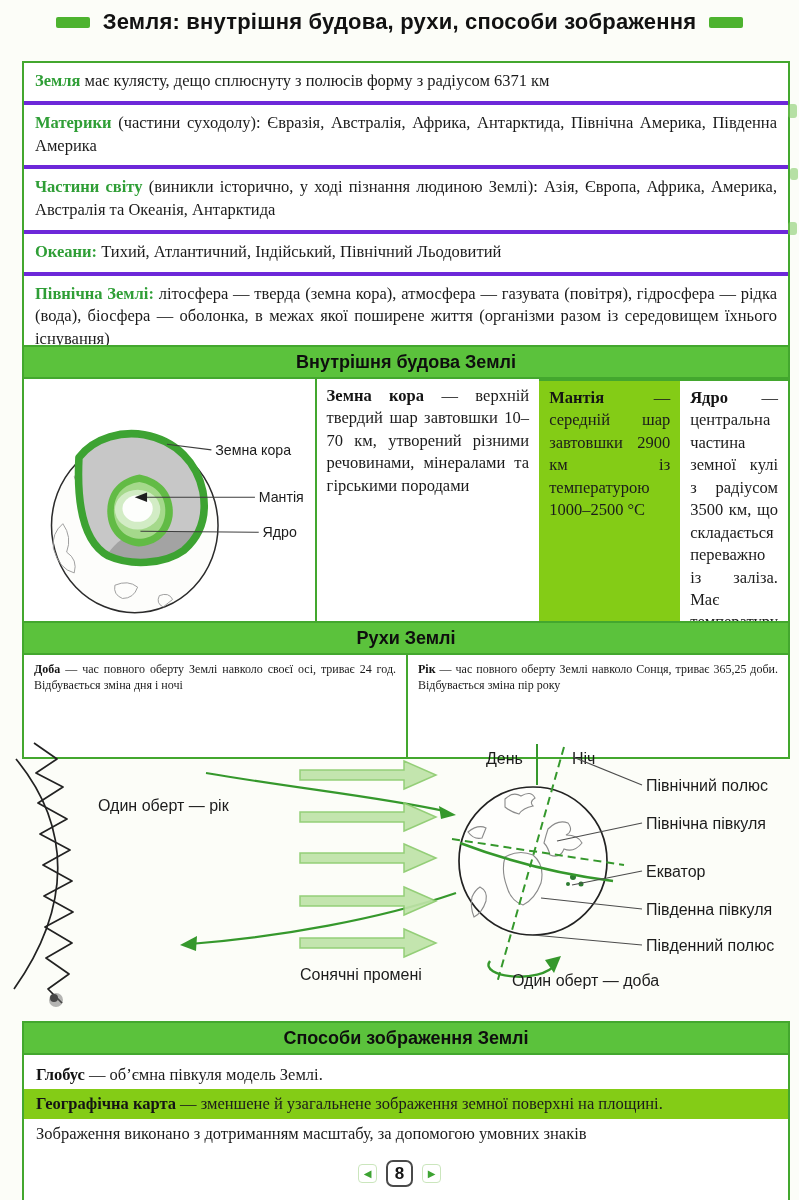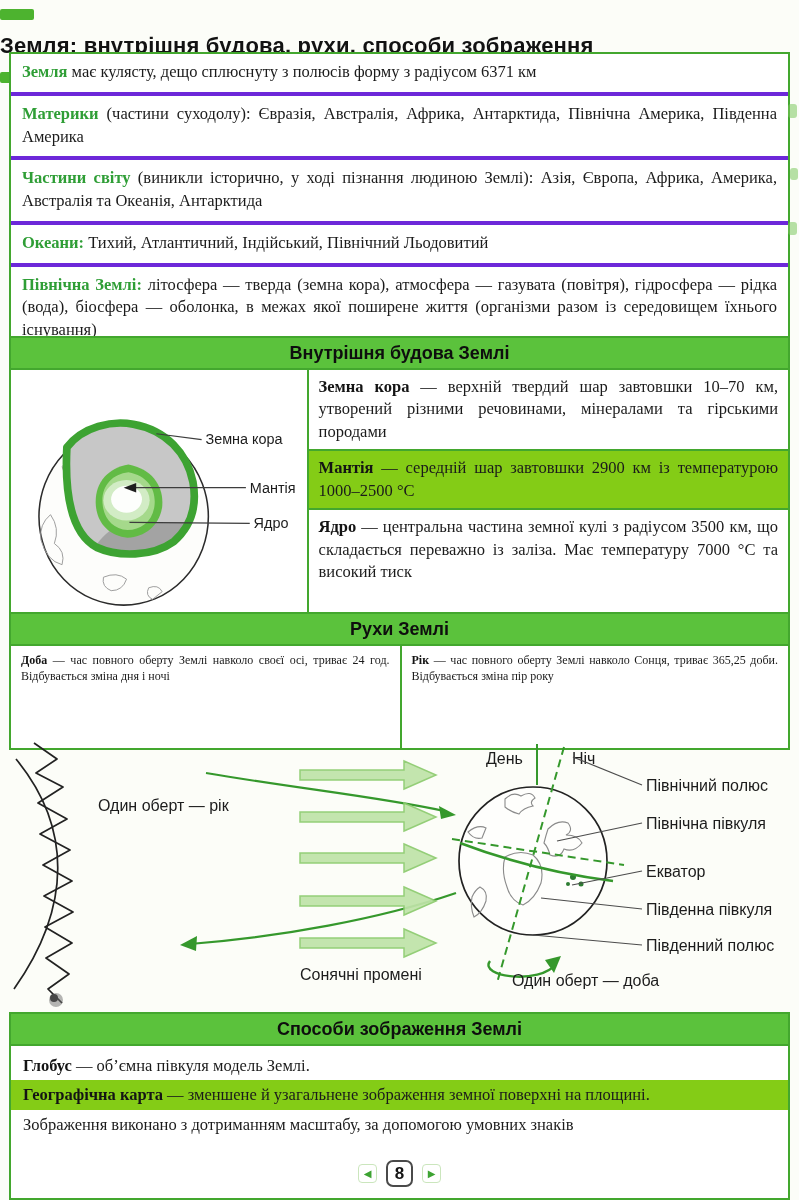--- a/index.html
+++ b/index.html
@@ -8,33 +8,34 @@
     position:relative;
     background:#fcfdf8;
     font-family:"Liberation Serif", serif;
     color:#1b1b1b;
     overflow:hidden;
   }
 
   
   .title-row {
     position:absolute; top:9px; left:0; right:0;
-    display:flex; justify-content:center; align-items:flex-start; gap:13px;flex-direction:column;
+    display:flex; justify-content:center; align-items:center; gap:13px;
   }
   .title-row h1 {
     font-family:"Liberation Sans", sans-serif;
     font-size:22px; font-weight:700; color:#121212; letter-spacing:.2px;
   }
   .dash { width:34px; height:11px; background:#4db32f; border-radius:2px; flex:0 0 auto; }
 
   
   .gbox {
-    position:absolute; left:9px; right:9px;
+    position:absolute; left:22px; right:9px;
     border:2.5px solid #43a72e; background:#ffffff;
     overflow:hidden;
+    margin-top:9px;
   }
   .box-header {
     background:#5bc23c;
     border-bottom:2px solid #43a72e;
     text-align:center;
     font-family:"Liberation Sans", sans-serif;
     font-weight:700; font-size:18px; line-height:30px; color:#0e0e0e;
   }
 
   
@@ -44,21 +45,21 @@
     font-size:16.5px; line-height:1.38; text-align:justify;
   }
   .frow + .frow { border-top:4px solid #6d28d9; }
   .kw { color:#2f9e36; font-weight:700; }
   b.term { color:#141414; font-weight:700; }
 
   
   .inner { top:336px; height:333px; }
   .inner-grid { display:flex; height:calc(100% - 32px); }
   .diagram-cell { width:38.3%; border-right:2px solid #43a72e; padding:3px 1px; }
-  .text-cell { flex:1; display:flex; flex-direction:column; }
+  .text-cell { flex:1; display:flex; flex-direction:row; }
   .trow {
     padding:6px 10px; font-size:16.5px; line-height:1.36; text-align:justify;
   }
   .trow + .trow { border-top:2px solid #43a72e; }
   .tint { background:#84cc16; }
   .text-cell .trow:last-child { flex:1; }
 
   
   .moves { top:612px; height:138px; }
   .moves-grid { display:flex; height:calc(100% - 32px); }

